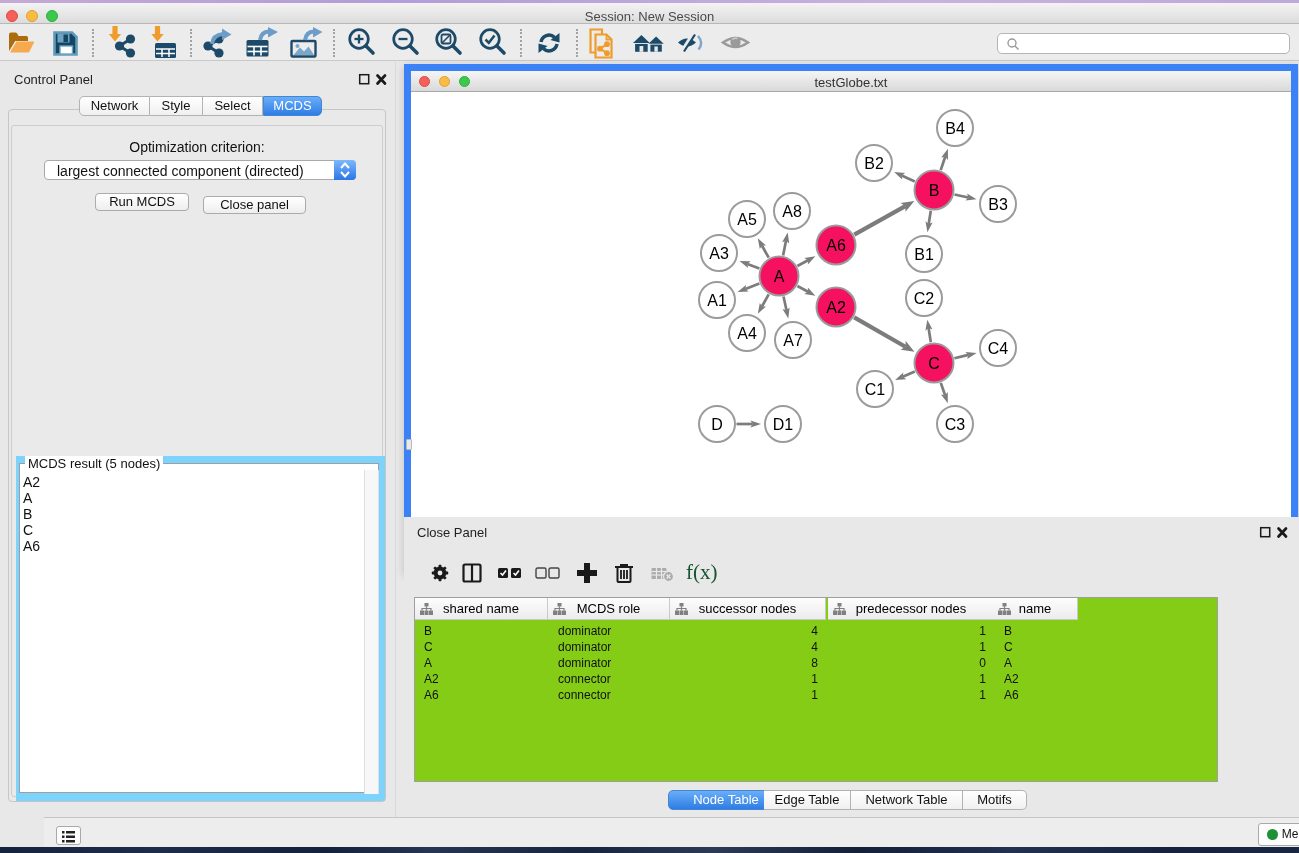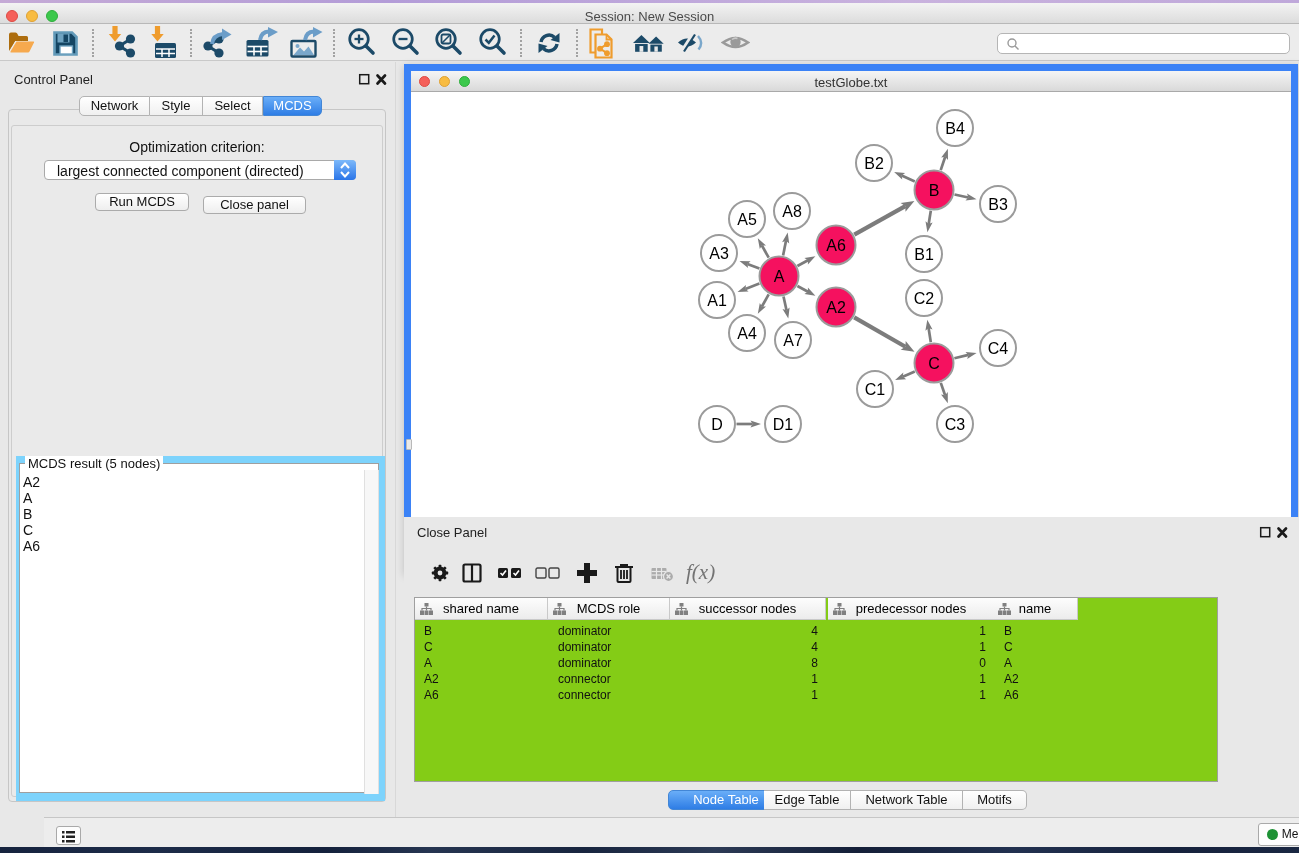--- a/index.html
+++ b/index.html
@@ -389,21 +389,21 @@
             <rect x="0.5" y="3" width="15" height="11" rx="1" fill="#ababab"></rect>
             <g stroke="#e8e8e8" stroke-width="1.2">
               <line x1="0.5" y1="6.5" x2="15.5" y2="6.5"></line>
               <line x1="0.5" y1="10" x2="15.5" y2="10"></line>
               <line x1="5.5" y1="3" x2="5.5" y2="14"></line>
               <line x1="10.5" y1="3" x2="10.5" y2="14"></line>
             </g>
             <circle cx="17.5" cy="11.5" r="5" fill="#ababab" stroke="#e8e8e8" stroke-width="1.2"></circle>
             <path d="M15.6 9.6 L19.4 13.4 M19.4 9.6 L15.6 13.4" stroke="#e8e8e8" stroke-width="1.4"></path>
           </svg>
-      <div style="position:absolute;left:282px;top:43px;font-family:'Liberation Serif',serif;font-style:italic;font-size:21px;color:#737373;">f(x)</div>
+      <div style="position:absolute;left:282px;top:43px;font-family:'Liberation Serif',serif;font-size:21px;color:#14532d;">f(x)</div>
         </div>
       <div id="tgrid">
         <div class="hcell" style="left:0px;width:133px;"><svg class="hicon" width="13" height="12" viewBox="0 0 13 12">
               <g fill="#808080">
                 <rect x="4.5" y="0" width="4" height="3.5"></rect>
                 <rect x="0" y="7.5" width="4" height="4.5"></rect>
                 <rect x="4.5" y="7.5" width="4" height="4.5"></rect>
                 <rect x="9" y="7.5" width="4" height="4.5"></rect>
               </g>
               <path d="M6.5 3.5 L6.5 7.5 M2 7.5 L2 5.5 L11 5.5 L11 7.5" fill="none" stroke="#808080" stroke-width="1.2"></path>

